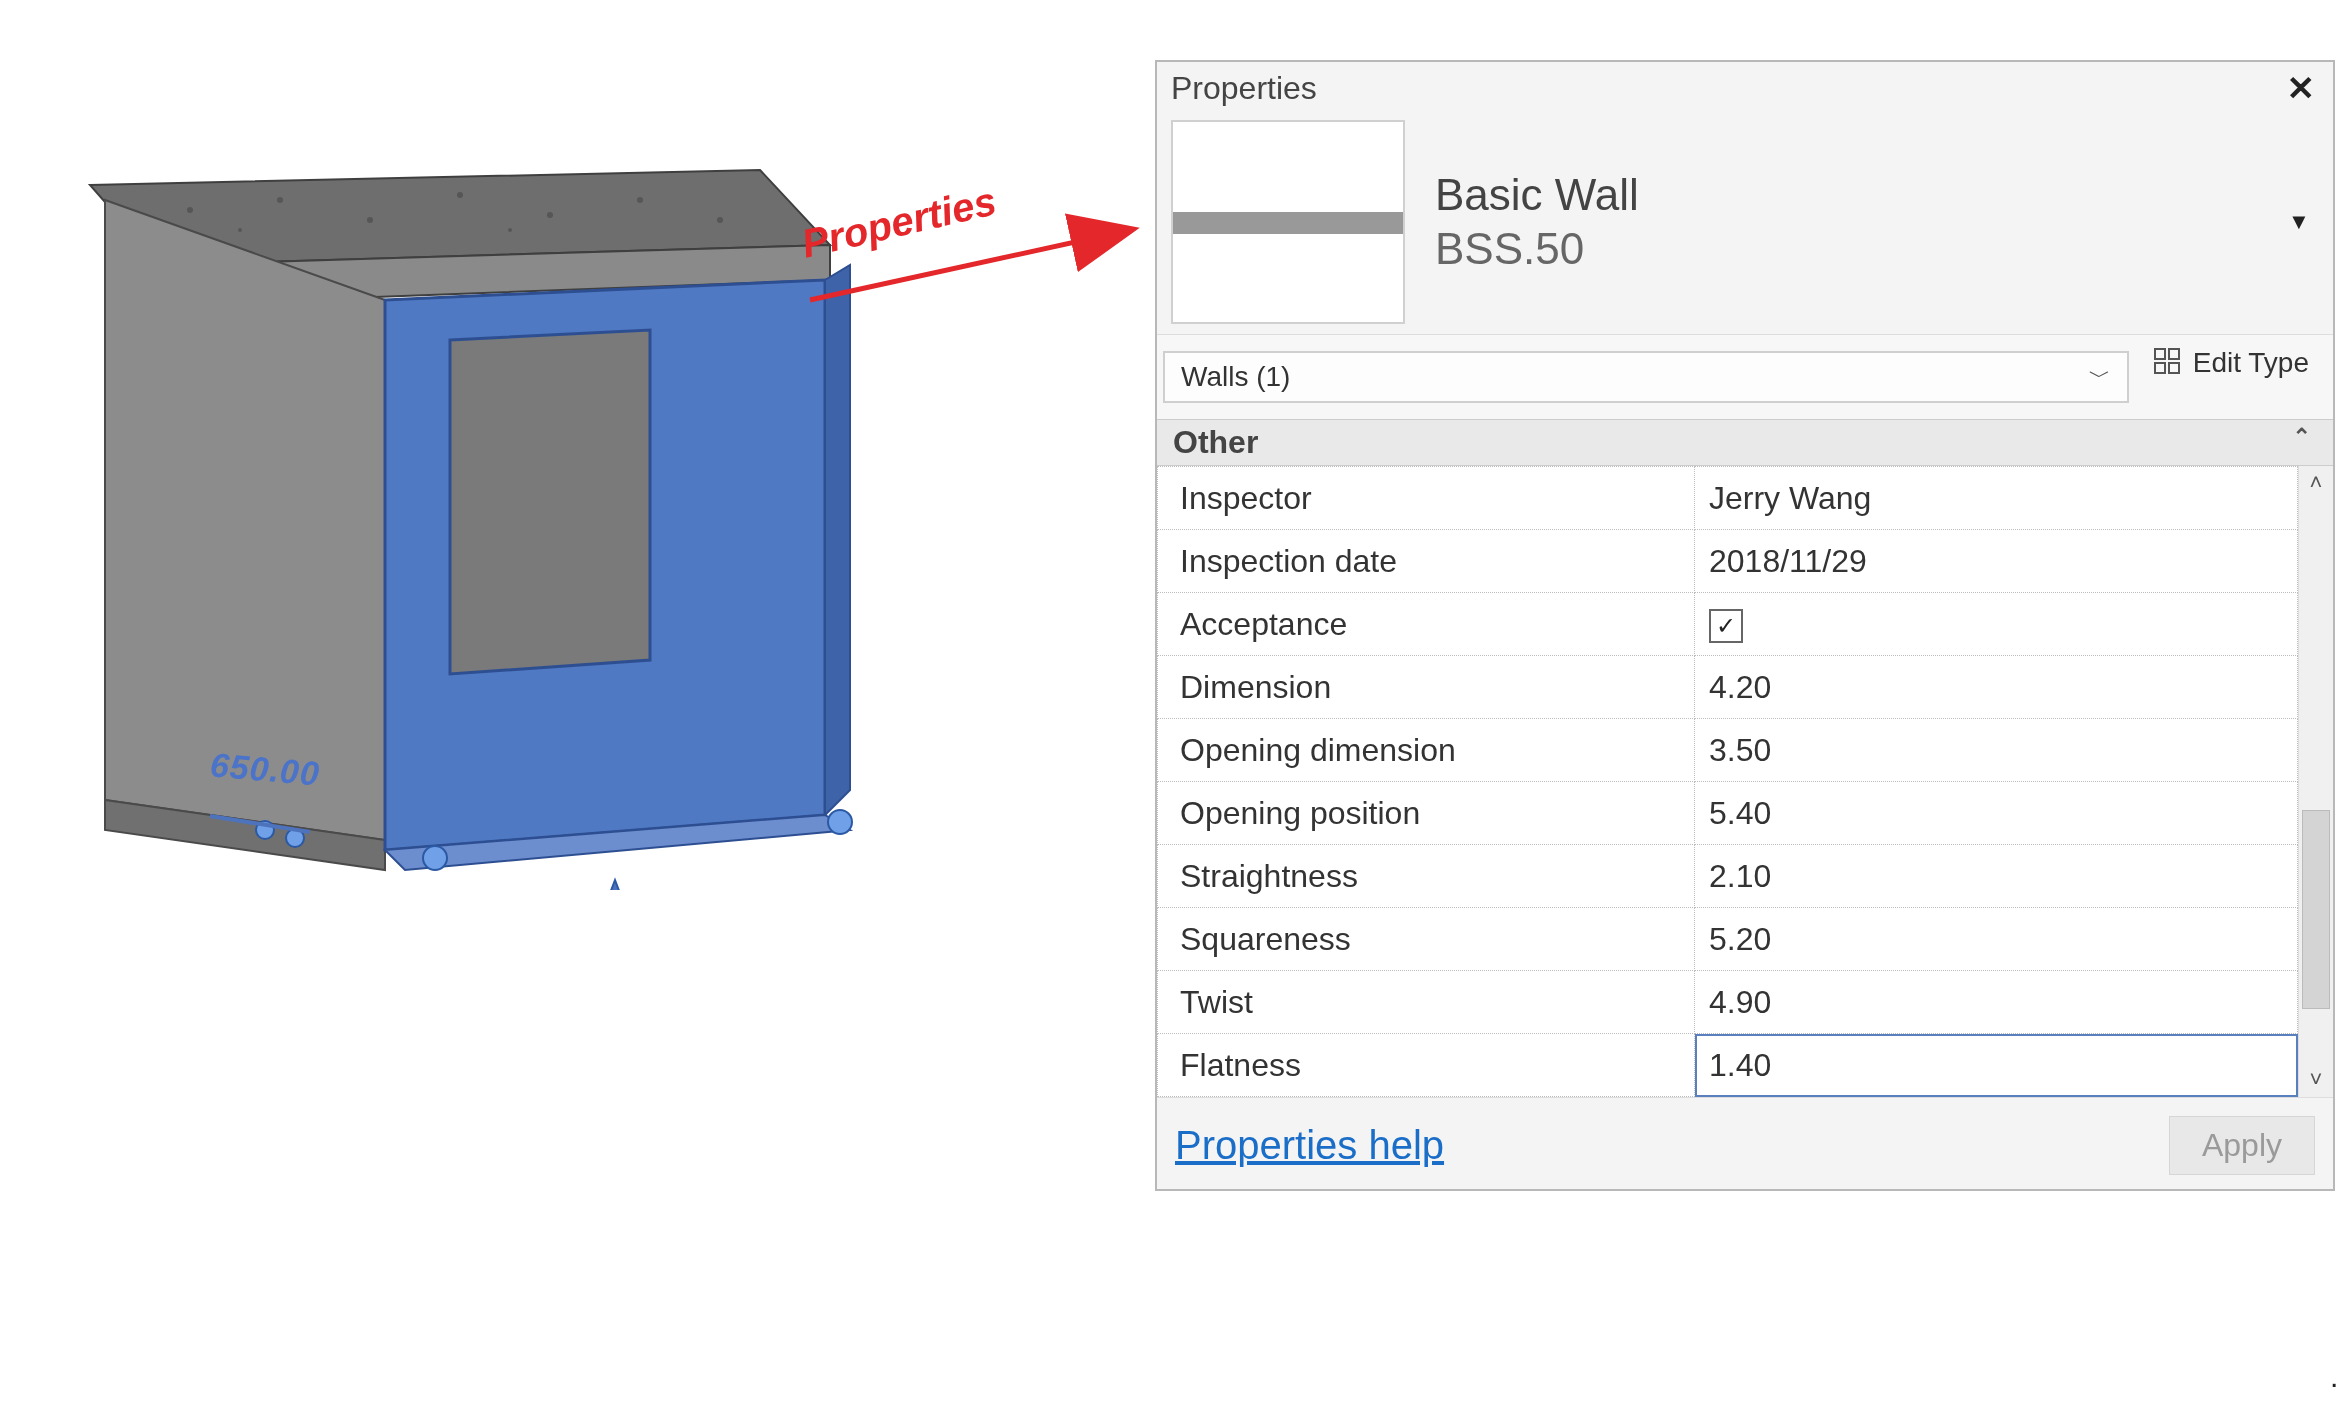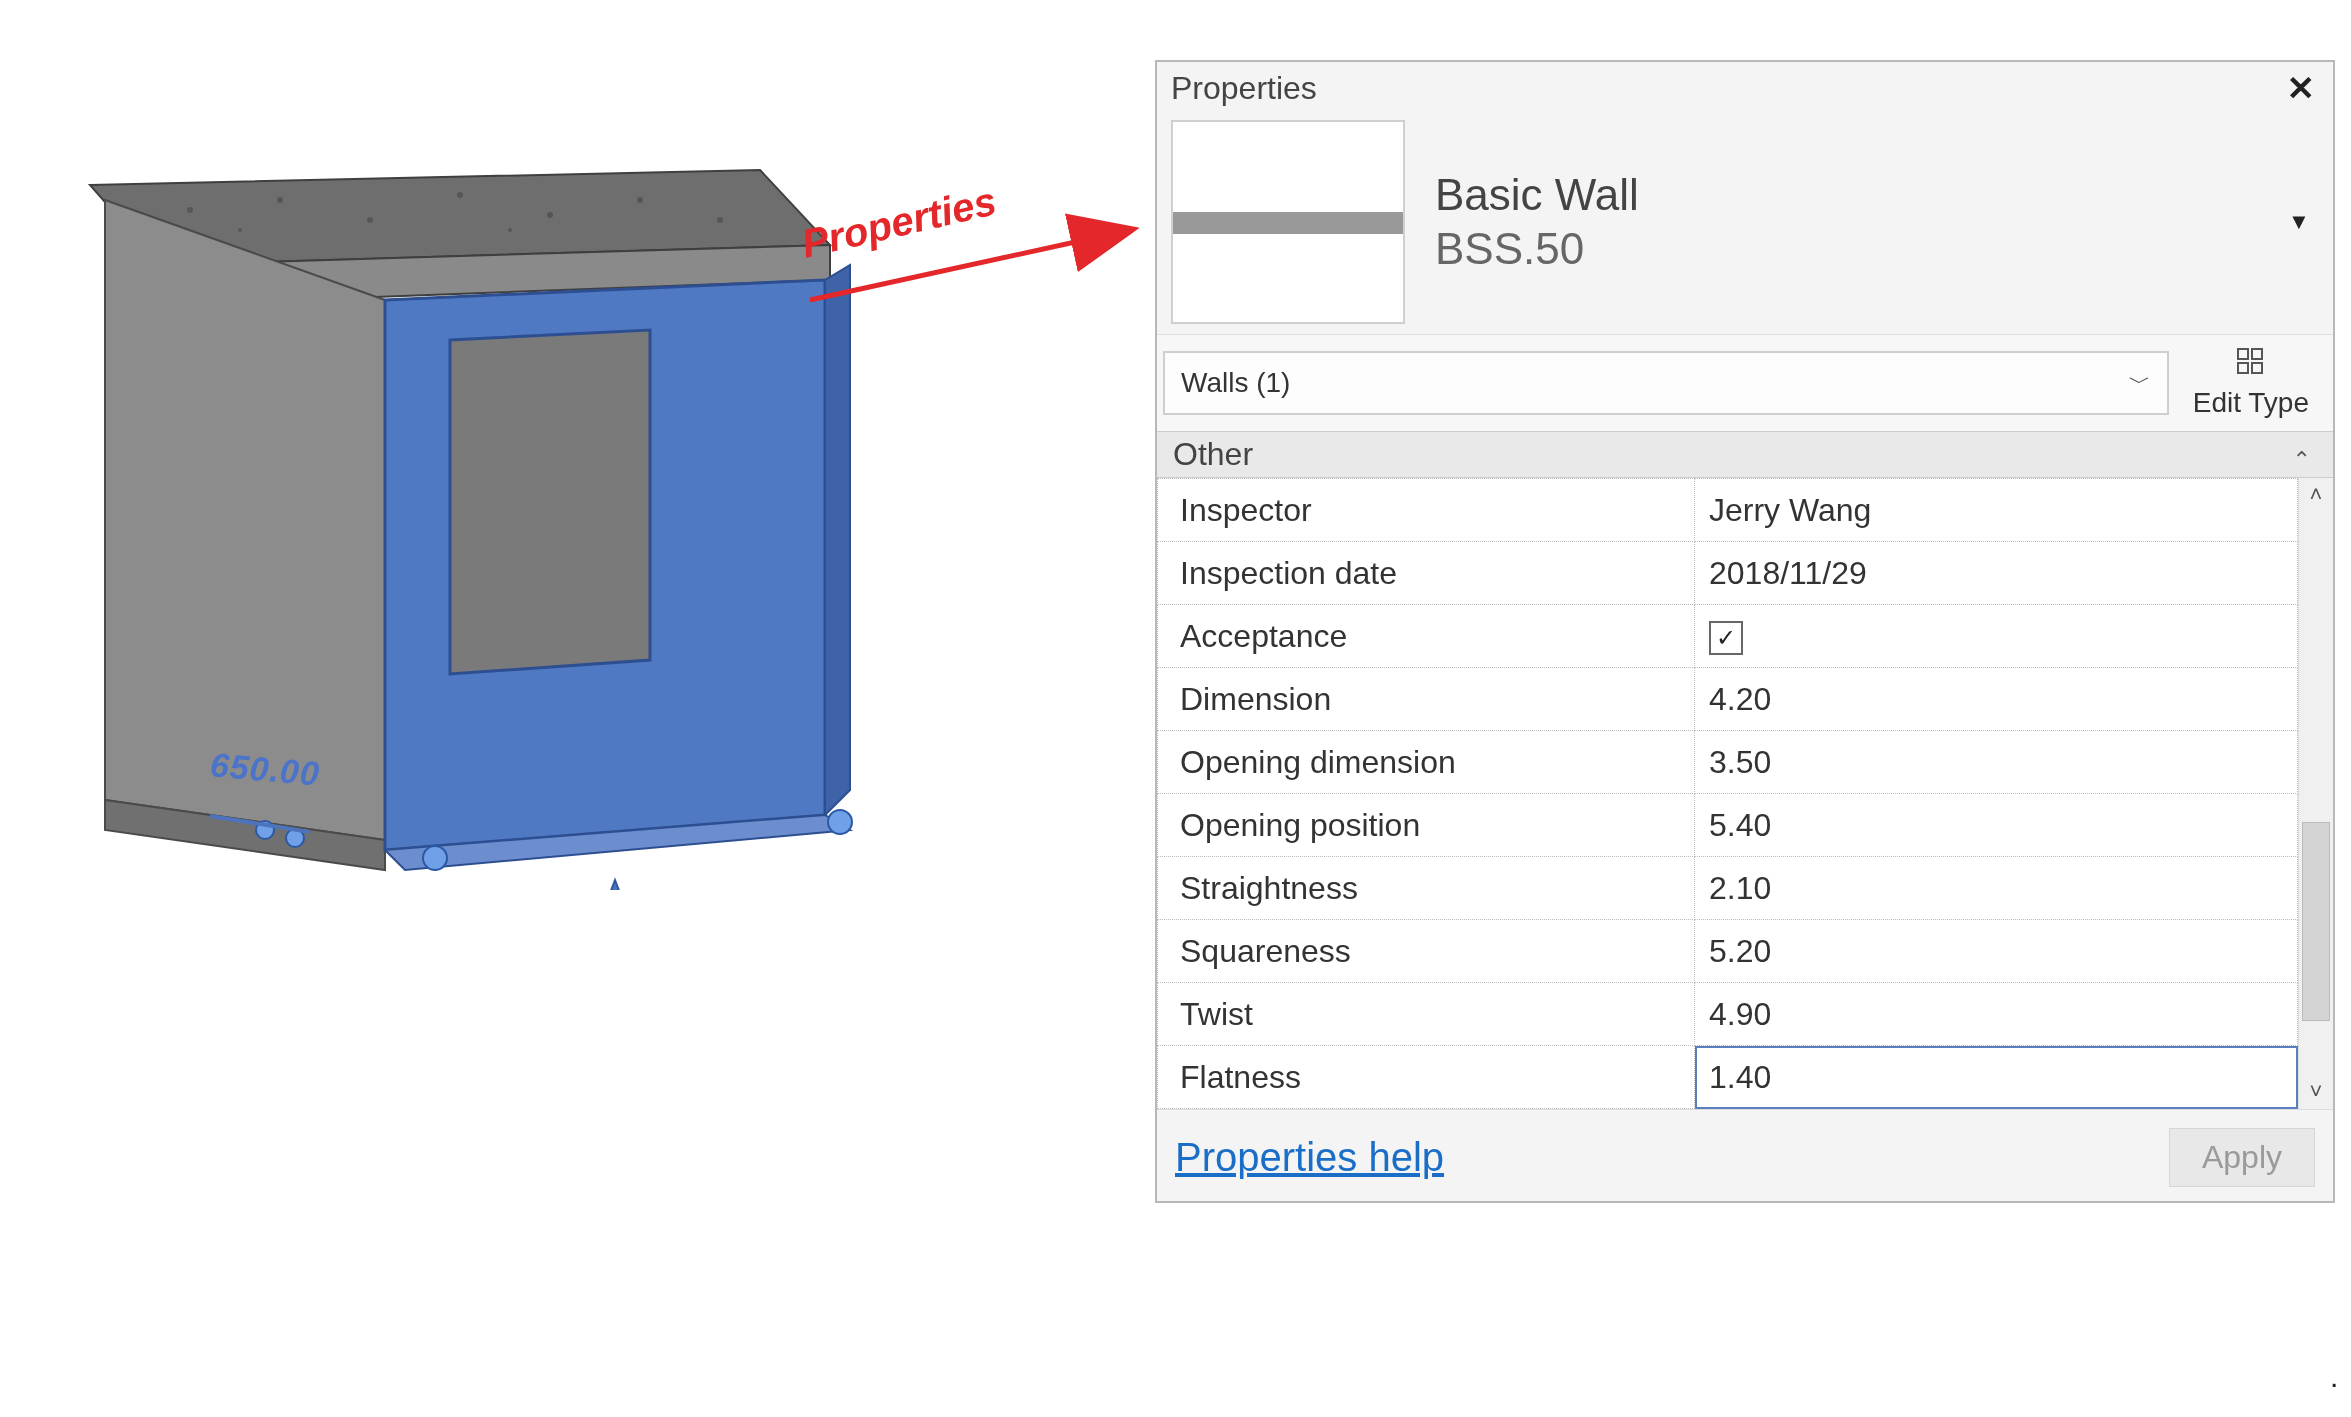--- a/index.html
+++ b/index.html
@@ -132,39 +132,38 @@
     justify-content: space-between;
     padding: 8px 16px;
     border: 2px solid #cfcfcf;
     background: #fdfdfd;
     margin: 16px 6px;
     cursor: pointer;
   }
   .sel-dropdown .chev { font-size: 22px; color:#555; }
   .edit-type-btn {
     display: flex;
-    align-items: center;
     gap: 10px;
     padding: 8px 18px;
     margin: 4px 6px 4px 0;
     cursor: pointer;
     color: #333;
-    flex-direction: column;
   }
   .edit-type-btn svg { flex: none; }
 
   .group-hdr {
     display: flex;
-    align-items: flex-end;
+    align-items: flex-start;
     background: #e9e9e9;
     padding: 4px 16px;
     border-top: 1px solid #ccc;
     border-bottom: 1px solid #ccc;
     font-size: 32px;
     color: #444;
+    font-weight: bold;
   }
   .group-hdr .spacer { flex:1; }
   .group-hdr .collapse {
     font-size: 22px;
     color:#555;
     cursor: pointer;
     padding: 0 6px;
   }
 
   .prop-body {

